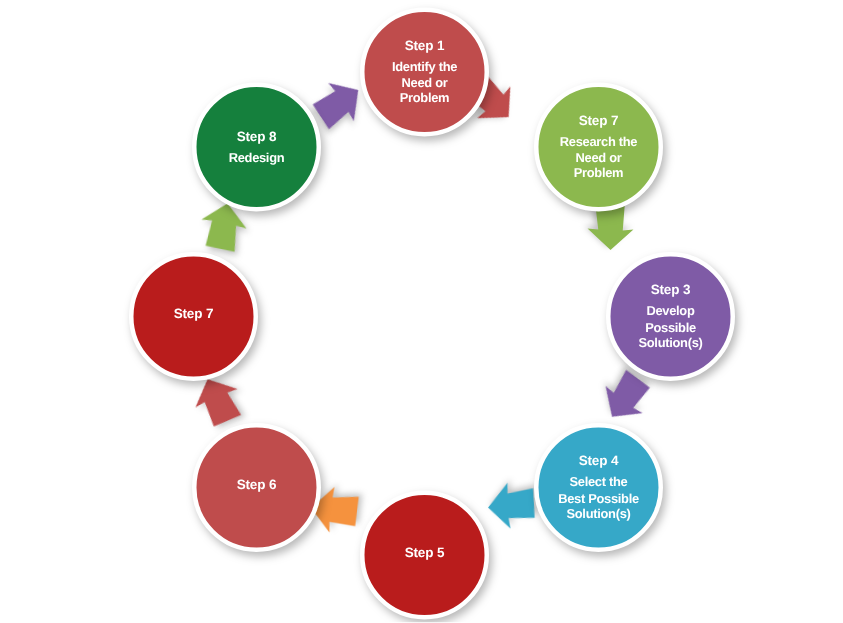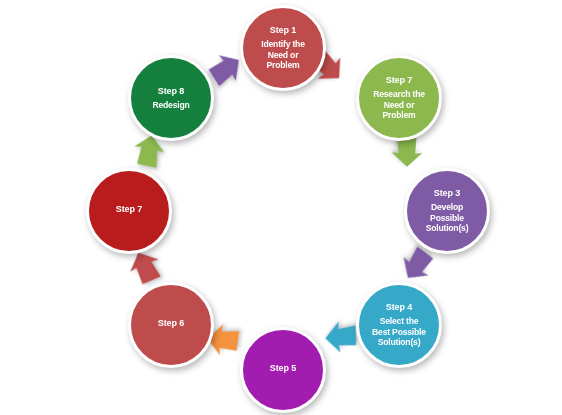--- a/index.html
+++ b/index.html
@@ -118,21 +118,21 @@
         <div class="desc">Research the<br>Need or<br>Problem</div>
       </div>
       <div class="node" style="left: 404px; top: 168px; background: rgb(127, 91, 166);">
         <div class="step">Step 3</div>
         <div class="desc">Develop<br>Possible<br>Solution(s)</div>
       </div>
       <div class="node" style="left: 356px; top: 282px; background: rgb(54, 168, 200);">
         <div class="step">Step 4</div>
         <div class="desc">Select the<br>Best Possible<br>Solution(s)</div>
       </div>
-      <div class="node" style="left: 240px; top: 327px; background: #a21caf;">
+      <div class="node" style="left: 240px; top: 327px; background: #b91c1c;">
         <div class="step">Step 5</div>
       </div>
       <div class="node" style="left: 128px; top: 282px; background: rgb(191, 76, 76);">
         <div class="step">Step 6</div>
       </div>
       <div class="node" style="left: 86px; top: 168px; background: #b91c1c;">
         <div class="step">Step 7</div>
       </div>
       <div class="node" style="left: 128px; top: 55px; background: #15803d;">
         <div class="step">Step 8</div>

